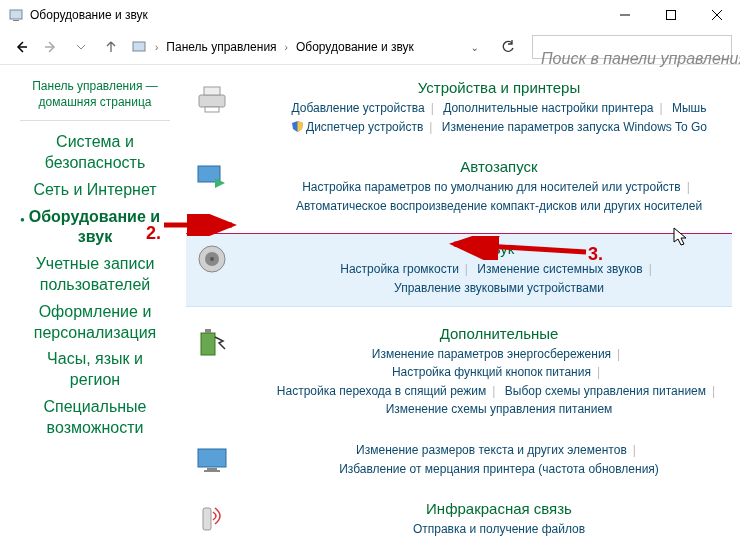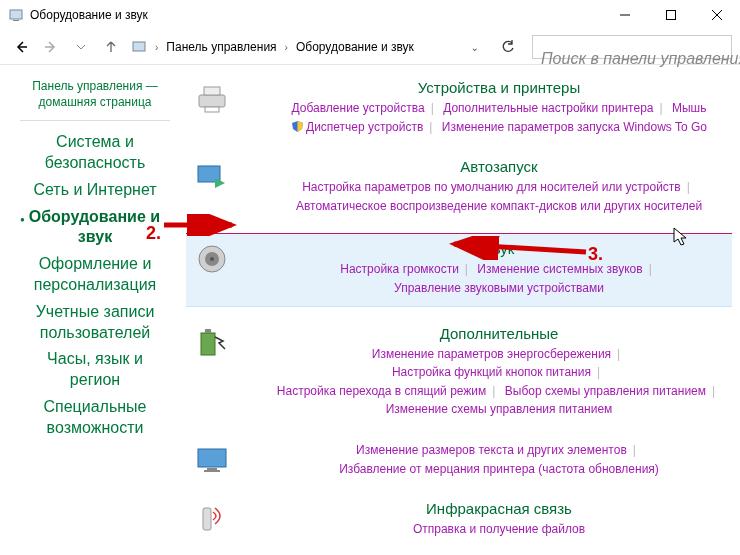--- a/index.html
+++ b/index.html
@@ -96,21 +96,21 @@
     padding-top:6px; padding-bottom:8px;
   }
   .cat-icon {
     width: 40px; flex:0 0 40px;
     display:flex; align-items:flex-start; justify-content:center;
     padding-top:2px;
   }
   .cat-body { flex:1; }
   .cat-title { color:#006b34; font-size:15px; margin-bottom:3px; }
   .cat-links { line-height:1.55; }
-  .cat-links .lnk { color:#a21caf; font-size:12px; white-space:nowrap; }
+  .cat-links .lnk { color:#0c4a6e; font-size:12px; white-space:nowrap; }
   .cat-links .divider { color:#bbb; padding:0 6px; }
   .shield { display:inline-block; width:13px; height:13px; vertical-align:-2px; margin-right:2px; }
   
   .anno { position:absolute; font-weight:bold; color:#d00000; font-size:18px; pointer-events:none; }
   .arrow { position:absolute; pointer-events:none; }
   .cursor { position:absolute; }
 </style>
 </head>
 <body>
 
@@ -193,22 +193,22 @@
 <hr class="sep">
 
 <div class="body">
 
   <div class="sidebar">
     <div class="home">Панель управления — домашняя страница</div>
     <hr>
     <div class="side-item">Система и безопасность</div>
     <div class="side-item">Сеть и Интернет</div>
     <div class="side-item active">Оборудование и звук</div>
+    <div class="side-item">Учетные записи пользователей</div>
     <div class="side-item">Оформление и персонализация</div>
-    <div class="side-item">Учетные записи пользователей</div>
     <div class="side-item">Часы, язык и регион</div>
     <div class="side-item">Специальные возможности</div>
   </div>
 
   <div class="main">
 
     <div class="category">
       <div class="cat-icon">
         <svg width="34" height="34" viewBox="0 0 34 34">
             <rect x="4" y="14" width="26" height="12" rx="2" fill="#d8d8d8" stroke="#999"></rect>

